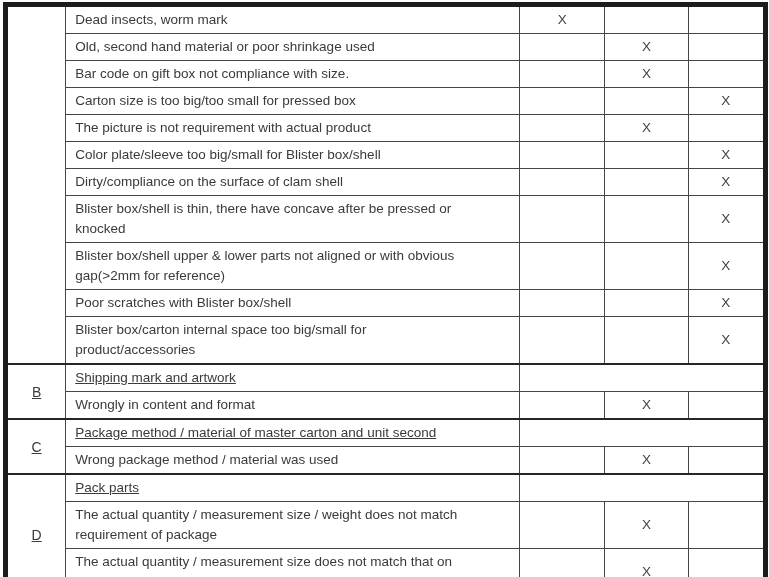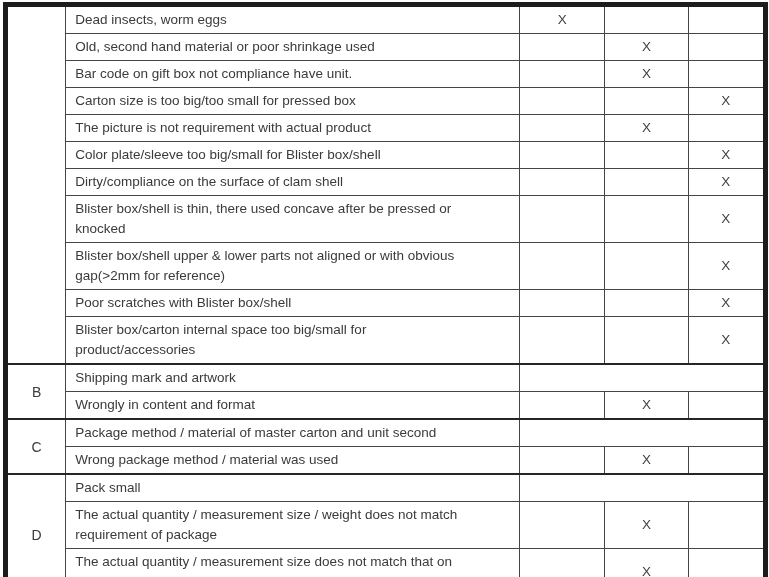--- a/index.html
+++ b/index.html
@@ -32,21 +32,21 @@
     font-size: 13.5px;
     color: #3a3a3a;
     line-height: 20px;
     vertical-align: middle;
     padding: 3px 6px 3px 9px;
     white-space: pre-line;
     overflow: hidden;
   }
   tr.h1 { height: 26px; }
   tr.h2 { height: 45px; }
-  tr.sec td { border-top: 2px solid #262626; }
+  tr.sec td { border-top: 2px solid #262626; text-decoration: underline; }
   td.letter {
     text-align: center;
     font-size: 14px;
     padding: 0;
     color: #3a3a3a;
   }
   td.mark {
     text-align: center;
     padding: 3px 2px;
     color: #3f3f3f;
@@ -61,33 +61,33 @@
     <col style="width:60px">
     <col style="width:452px">
     <col style="width:85px">
     <col style="width:83px">
     <col style="width:77px">
   </colgroup>
   <tbody>
 
     <tr class="h1">
       <td class="letter" rowspan="11"></td>
-      <td>Dead insects, worm eggs</td>
+      <td>Dead insects, worm mark</td>
       <td class="mark">X</td>
       <td class="mark"></td>
       <td class="mark"></td>
     </tr>
     <tr class="h1">
       <td>Old, second hand material or poor shrinkage used</td>
       <td class="mark"></td>
       <td class="mark">X</td>
       <td class="mark"></td>
     </tr>
     <tr class="h1">
-      <td>Bar code on gift box not compliance have unit.</td>
+      <td>Bar code on gift box not compliance with size.</td>
       <td class="mark"></td>
       <td class="mark">X</td>
       <td class="mark"></td>
     </tr>
     <tr class="h1">
       <td>Carton size is too big/too small for pressed box</td>
       <td class="mark"></td>
       <td class="mark"></td>
       <td class="mark">X</td>
     </tr>
@@ -103,21 +103,21 @@
       <td class="mark"></td>
       <td class="mark">X</td>
     </tr>
     <tr class="h1">
       <td>Dirty/compliance on the surface of clam shell</td>
       <td class="mark"></td>
       <td class="mark"></td>
       <td class="mark">X</td>
     </tr>
     <tr class="h2">
-      <td>Blister box/shell is thin, there used concave after be pressed or
+      <td>Blister box/shell is thin, there have concave after be pressed or
 knocked</td>
       <td class="mark"></td>
       <td class="mark"></td>
       <td class="mark">X</td>
     </tr>
     <tr class="h2">
       <td>Blister box/shell upper &amp; lower parts not aligned or with obvious
 gap(&gt;2mm for reference)</td>
       <td class="mark"></td>
       <td class="mark"></td>
@@ -156,21 +156,21 @@
     </tr>
     <tr class="h1">
       <td>Wrong package method / material was used</td>
       <td class="mark"></td>
       <td class="mark">X</td>
       <td class="mark"></td>
     </tr>
 
     <tr class="h1 sec">
       <td class="letter" rowspan="3">D</td>
-      <td>Pack small</td>
+      <td>Pack parts</td>
       <td class="mark" colspan="3"></td>
     </tr>
     <tr class="h2">
       <td>The actual quantity / measurement size / weight does not match
 requirement of package</td>
       <td class="mark"></td>
       <td class="mark">X</td>
       <td class="mark"></td>
     </tr>
     <tr class="h2">

